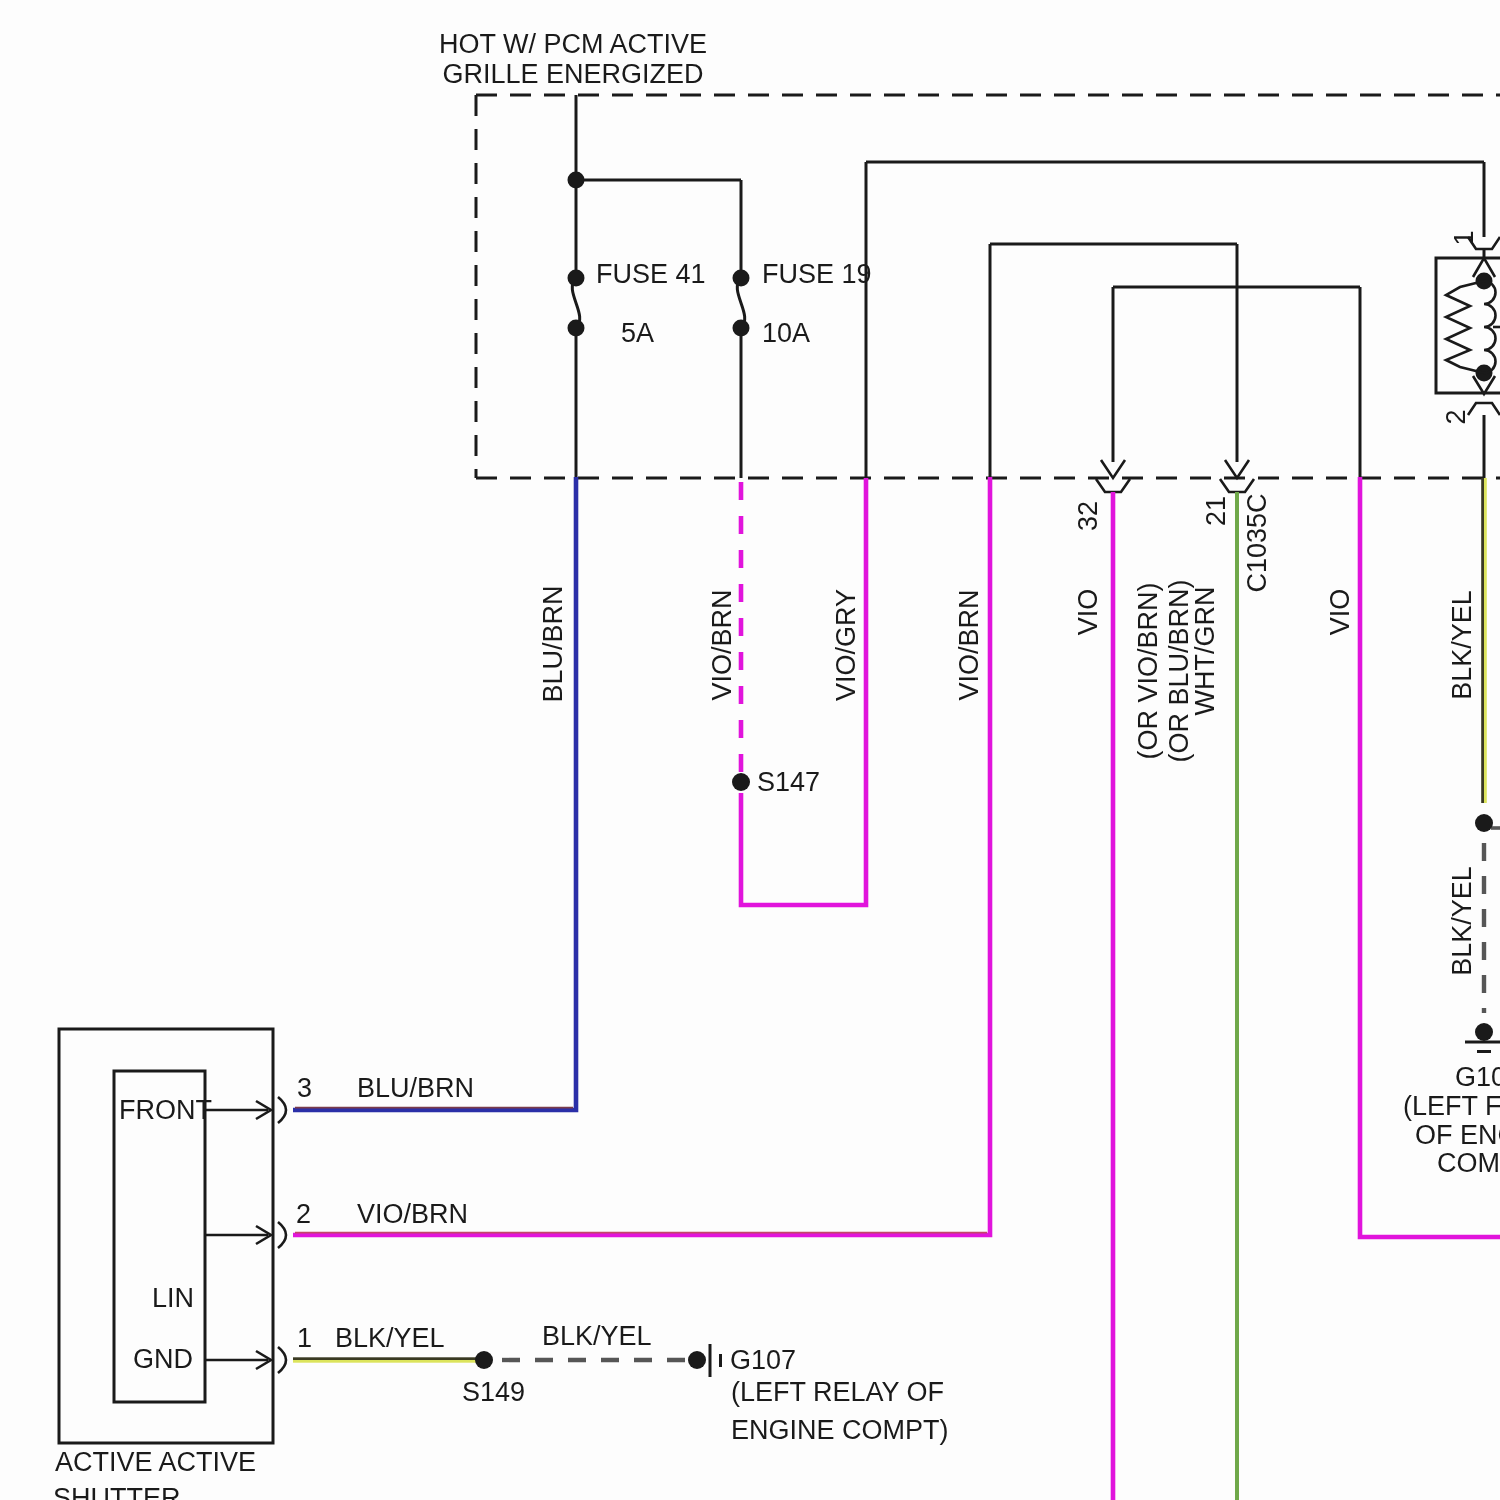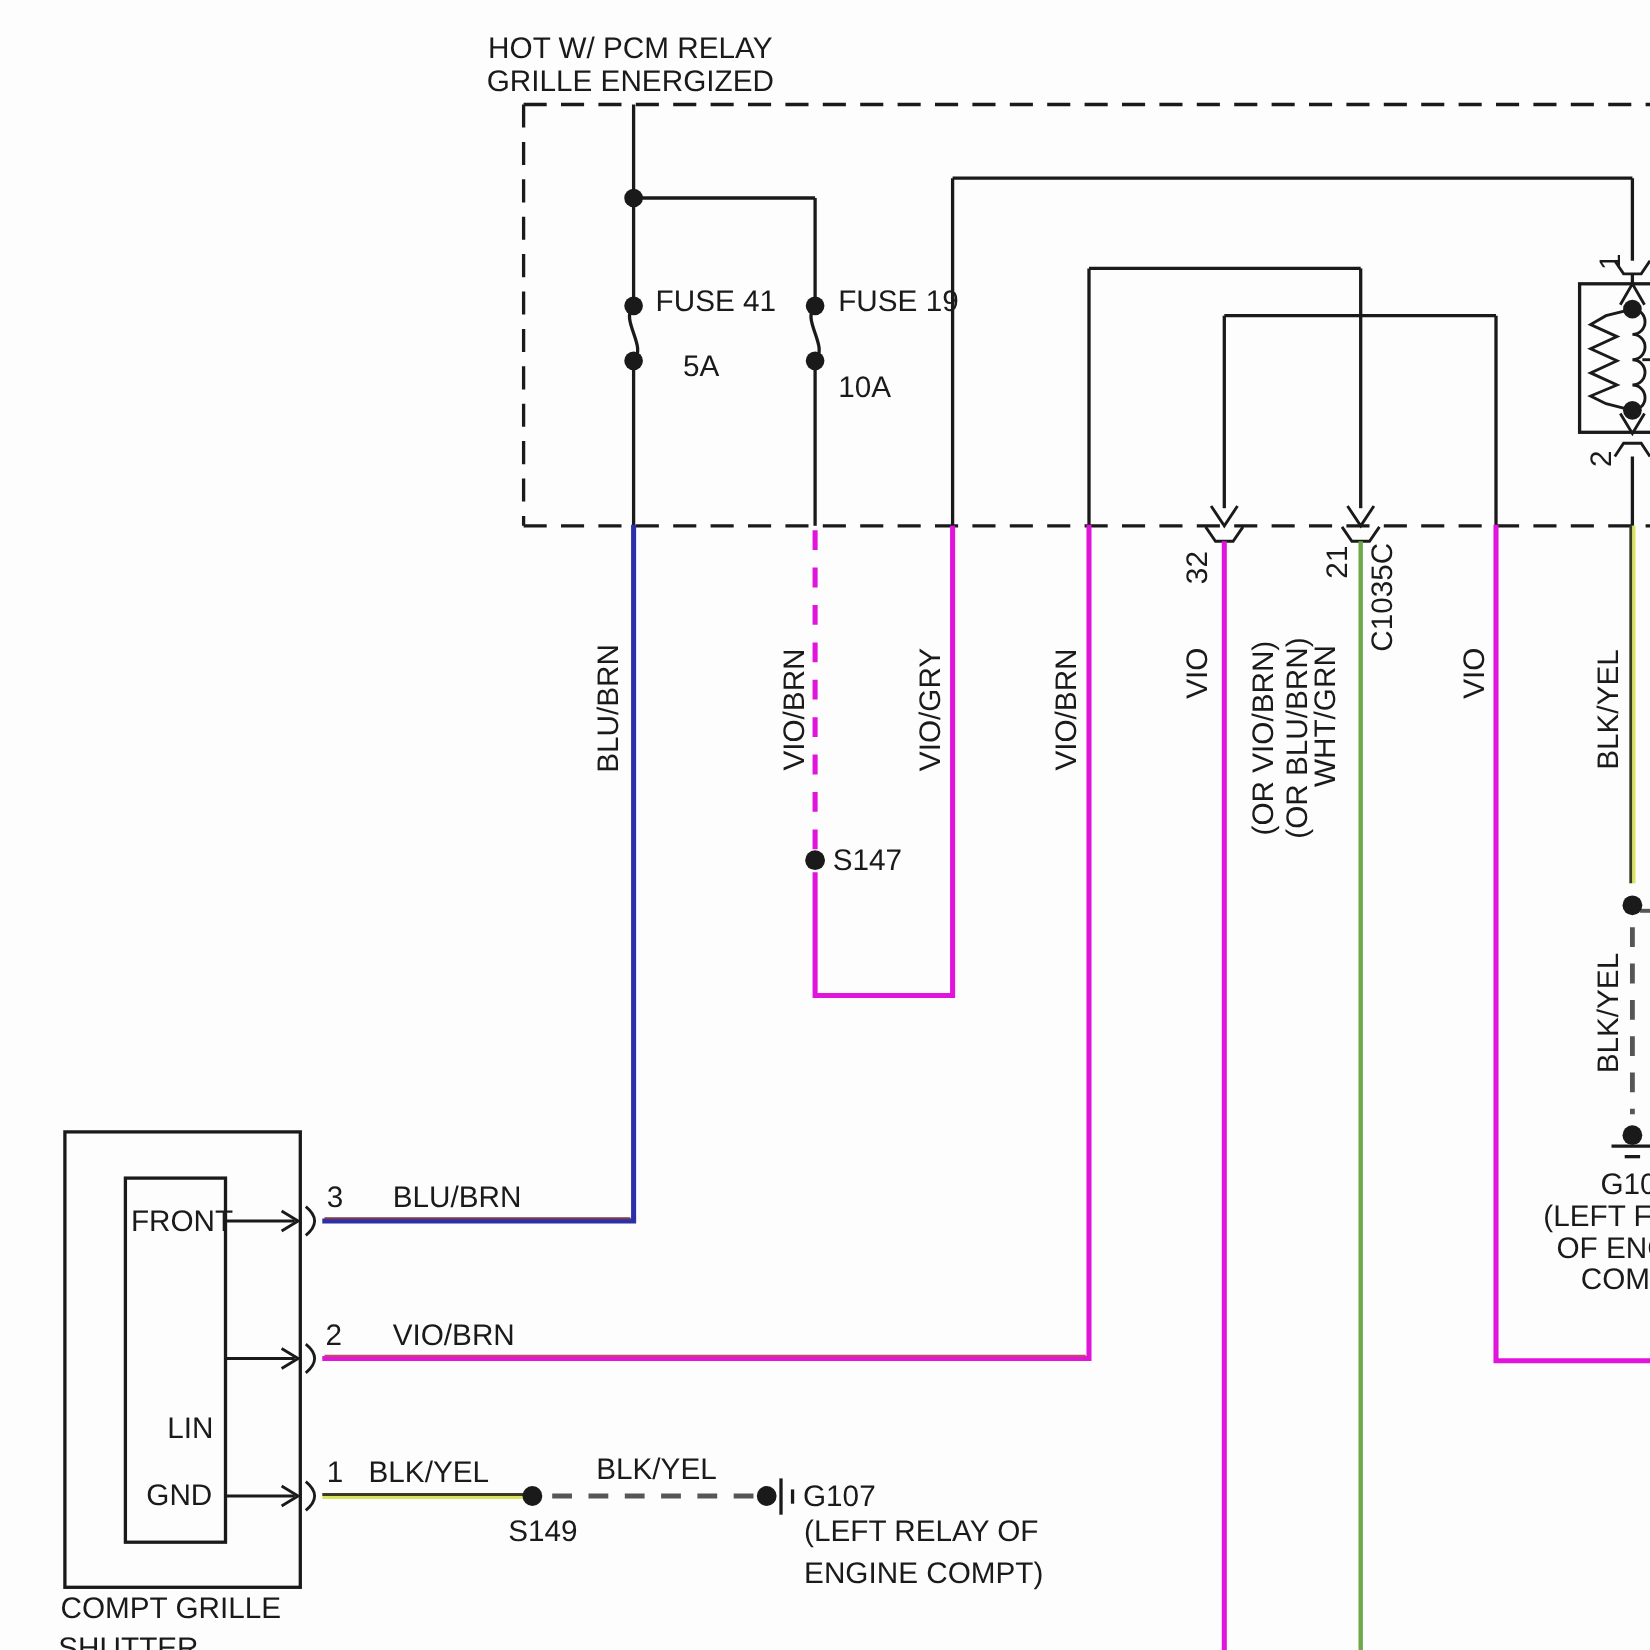--- a/index.html
+++ b/index.html
@@ -162,27 +162,27 @@
       <path class="lkt" d="M278,1222 Q294,1235 278,1248"></path>
     </g>
     <g>
       <line class="lkt" x1="205" y1="1360" x2="268" y2="1360"></line>
       <path class="lkt" d="M256,1351 L271,1360 L256,1369"></path>
       <path class="lkt" d="M278,1347 Q294,1360 278,1373"></path>
     </g>
   </g>
 </svg>
 
-<div class="tc" style="left:573px;top:44px">HOT W/ PCM RELAY</div>
+<div class="tc" style="left:573px;top:44px">HOT W/ PCM ACTIVE</div>
 <div class="tc" style="left:573px;top:74px">GRILLE ENERGIZED</div>
 
 <div class="t" style="left:596px;top:274px">FUSE 41</div>
 <div class="t" style="left:621px;top:333px">5A</div>
 <div class="t" style="left:762px;top:274px">FUSE 19</div>
-<div class="t" style="left:762px;top:352px">10A</div>
+<div class="t" style="left:762px;top:333px">10A</div>
 
 <div class="t" style="left:757px;top:782px">S147</div>
 
 <div class="tv" style="left:553px;top:644px">BLU/BRN</div>
 <div class="tv" style="left:722px;top:645px">VIO/BRN</div>
 <div class="tv" style="left:846px;top:645px">VIO/GRY</div>
 <div class="tv" style="left:969px;top:645px">VIO/BRN</div>
 <div class="tv" style="left:1088px;top:612px">VIO</div>
 <div class="tv" style="left:1148px;top:671px">(OR VIO/BRN)</div>
 <div class="tv" style="left:1179px;top:671px">(OR BLU/BRN)</div>
@@ -213,14 +213,14 @@
 
 <div class="t" style="left:730px;top:1360px">G107</div>
 <div class="t" style="left:731px;top:1392px">(LEFT RELAY OF</div>
 <div class="t" style="left:731px;top:1430px">ENGINE COMPT)</div>
 
 <div class="t" style="left:1455px;top:1077px">G10</div>
 <div class="t" style="left:1403px;top:1106px">(LEFT FR</div>
 <div class="t" style="left:1415px;top:1135px">OF ENG</div>
 <div class="t" style="left:1437px;top:1163px">COMP</div>
 
-<div class="t" style="left:55px;top:1462px">COMPT GRILLE</div>
+<div class="t" style="left:55px;top:1462px">ACTIVE ACTIVE</div>
 <div class="t" style="left:53px;top:1498px">SHUTTER</div>
 
 </body></html>

